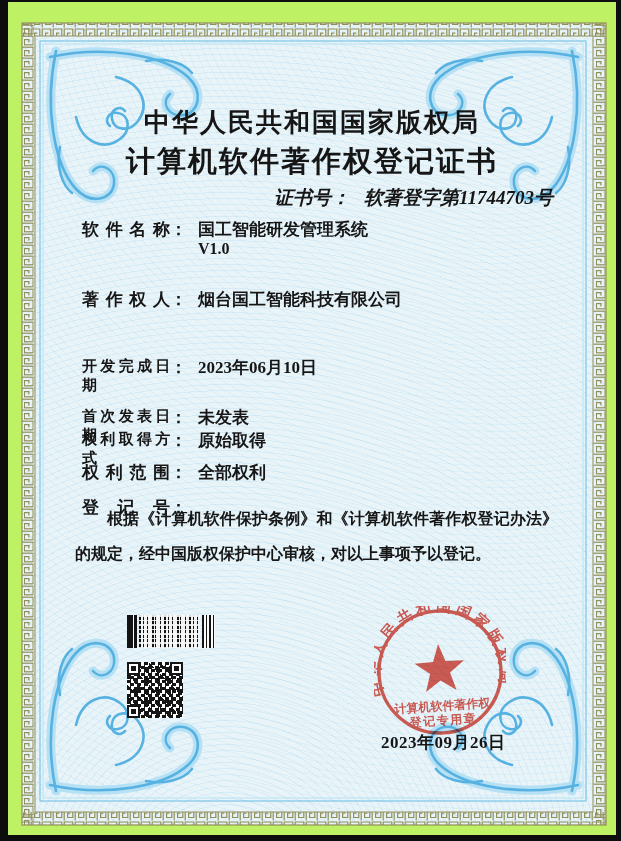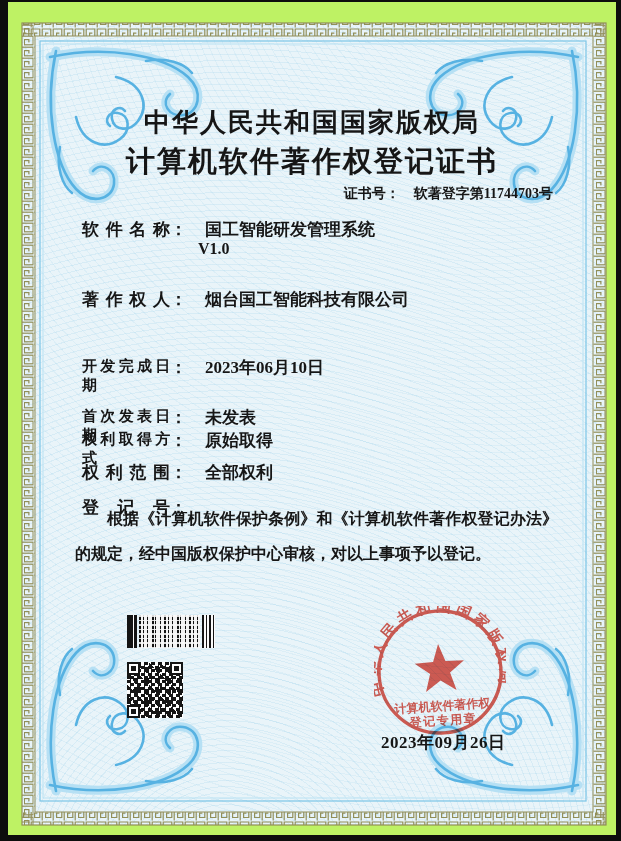--- a/index.html
+++ b/index.html
@@ -22,29 +22,29 @@
 
   .authority {
     position:absolute; left:0; right:0; top:103px; text-align:center;
     font-size:26px; font-weight:bold; letter-spacing:2px;
   }
   .cert-title {
     position:absolute; left:0; right:0; top:140px; text-align:center;
     font-size:29px; font-weight:bold; letter-spacing:2px;
   }
   .cert-no {
-    position:absolute; right:63px; top:183px; font-size:14px; font-weight:bold;
+    position:absolute; right:63px; top:183px; font-size:19px; font-weight:bold;font-style:italic;
   }
   .cert-no .gap { display:inline-block; width:14px; }
 
   .frow { position:absolute; left:74px; display:flex; align-items:flex-start; font-weight:bold; font-size:17px; }
   .flabel { display:inline-block; width:88px; text-align:justify; text-align-last:justify; }
   .flabel.lbl-sm { font-size:15px; letter-spacing:-0.3px; padding-top:1px; }
   .fcolon { display:inline-block; }
-  .fvalue { margin-left:18px; white-space:nowrap; }
+  .fvalue { margin-left:11px; white-space:nowrap; }
   .fvalue2 { position:absolute; left:190px; top:238px; font-size:16px; font-weight:bold; }
 
   .statement {
     position:absolute; left:67px; right:58px; top:499px;
     font-size:16px; font-weight:bold; line-height:35px;
     text-align:justify; text-indent:2em;
   }
 
   .barcode { position:absolute; left:119px; top:613px; width:88px; height:33px; display:flex; }
   .bc-start { width:10px; background:repeating-linear-gradient(90deg,#131313 0 6px,#fafafa 6px 7.5px,#131313 7.5px 10px); }

